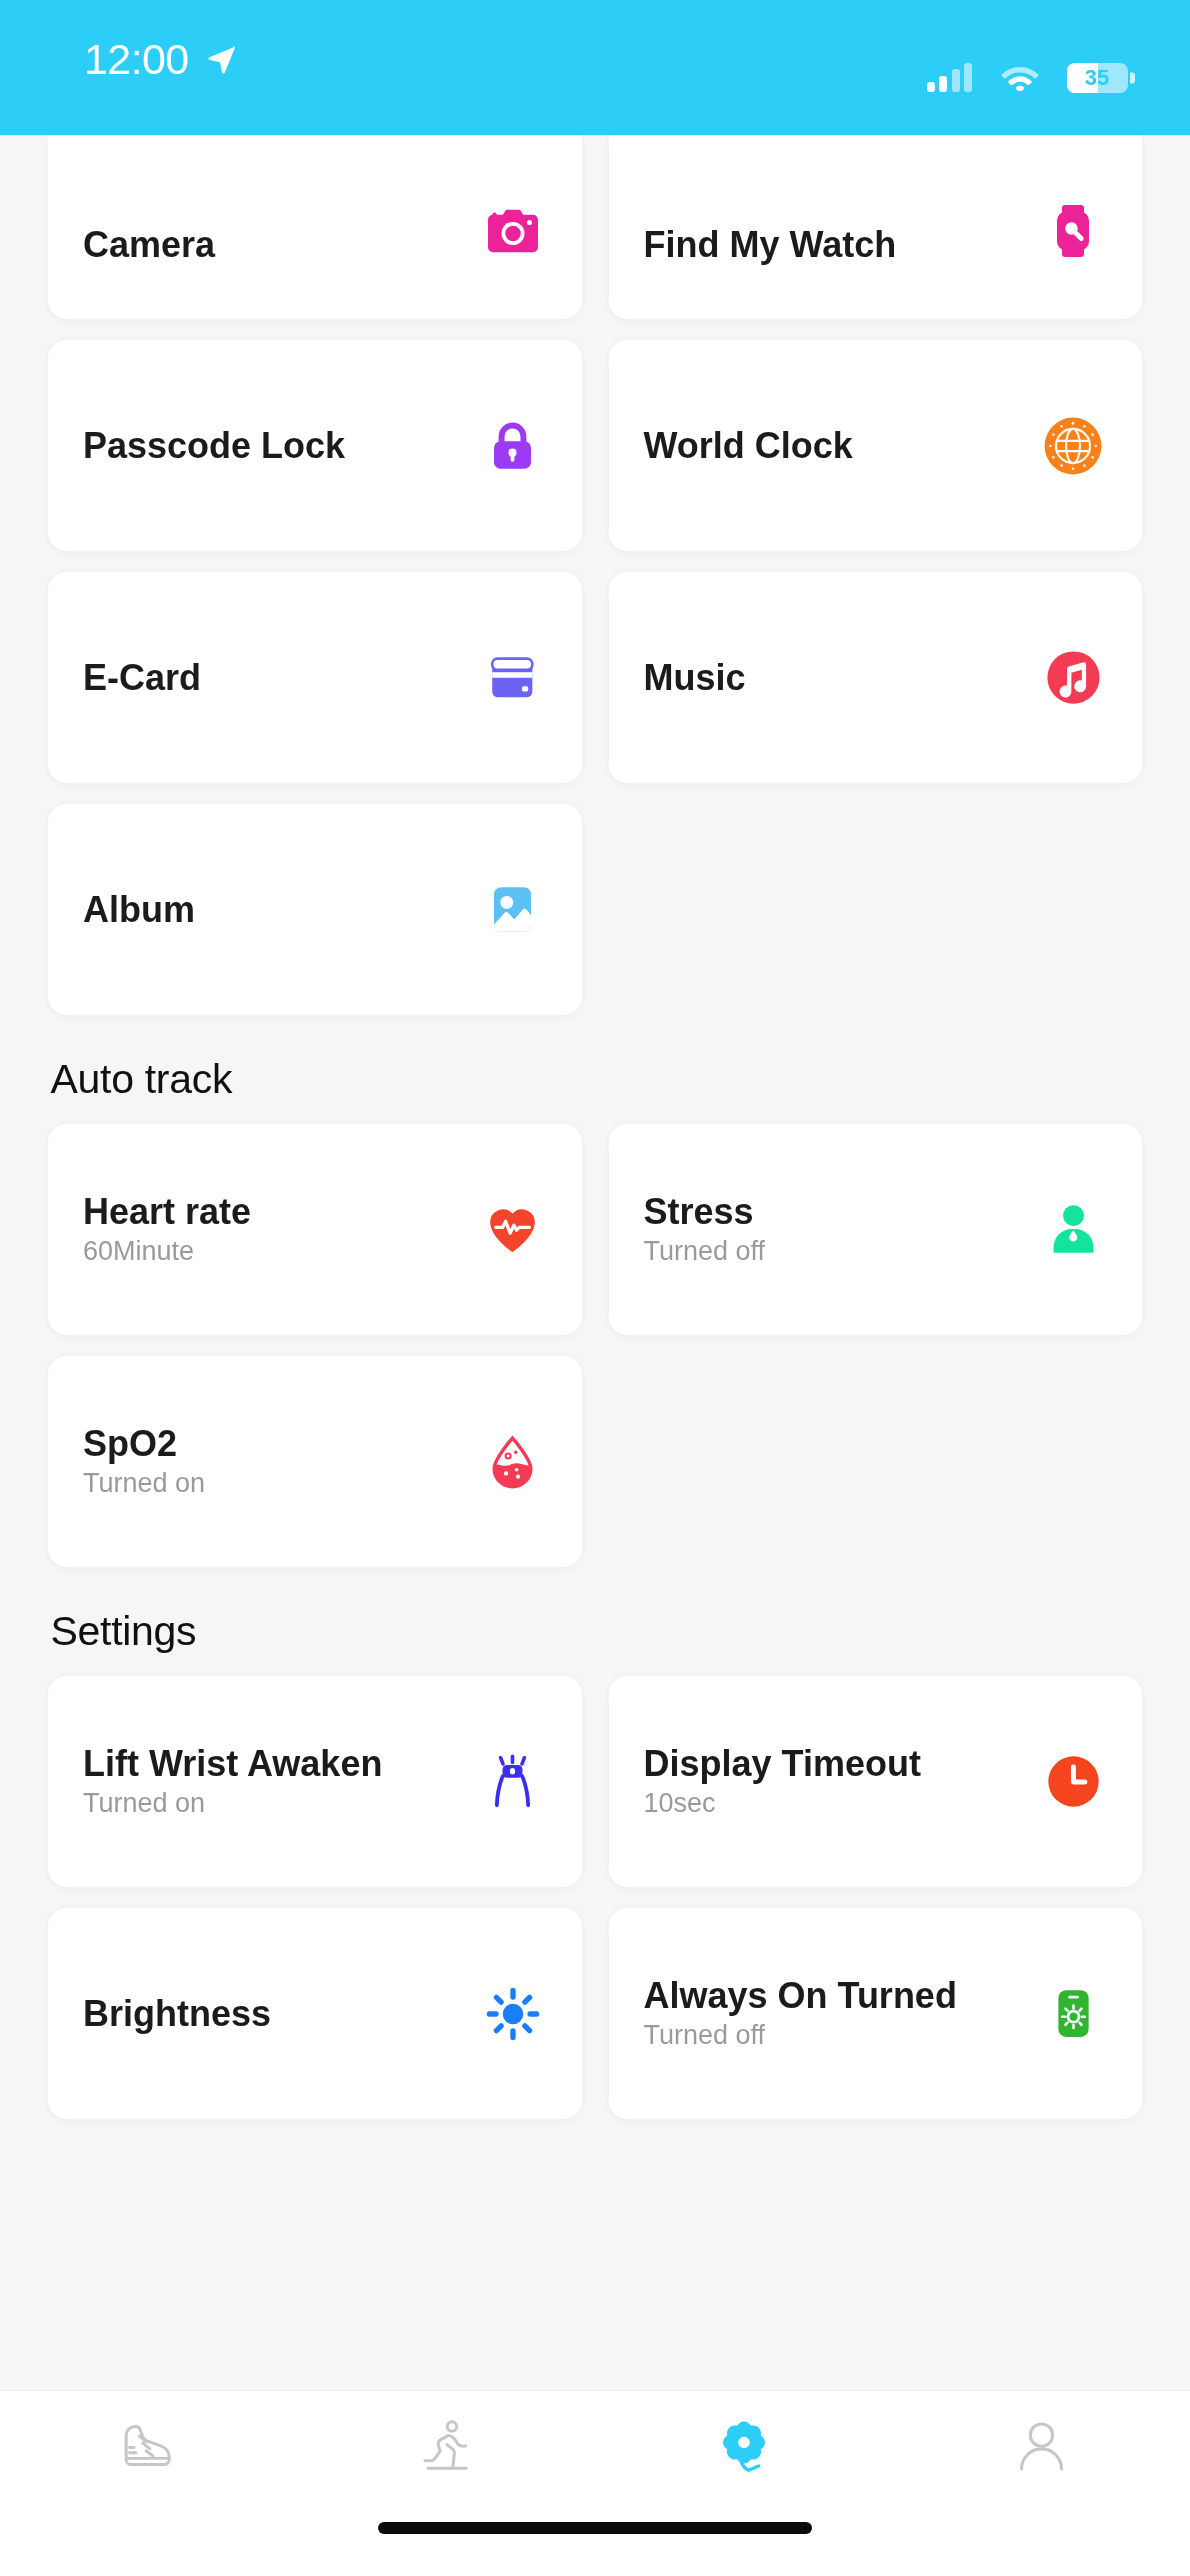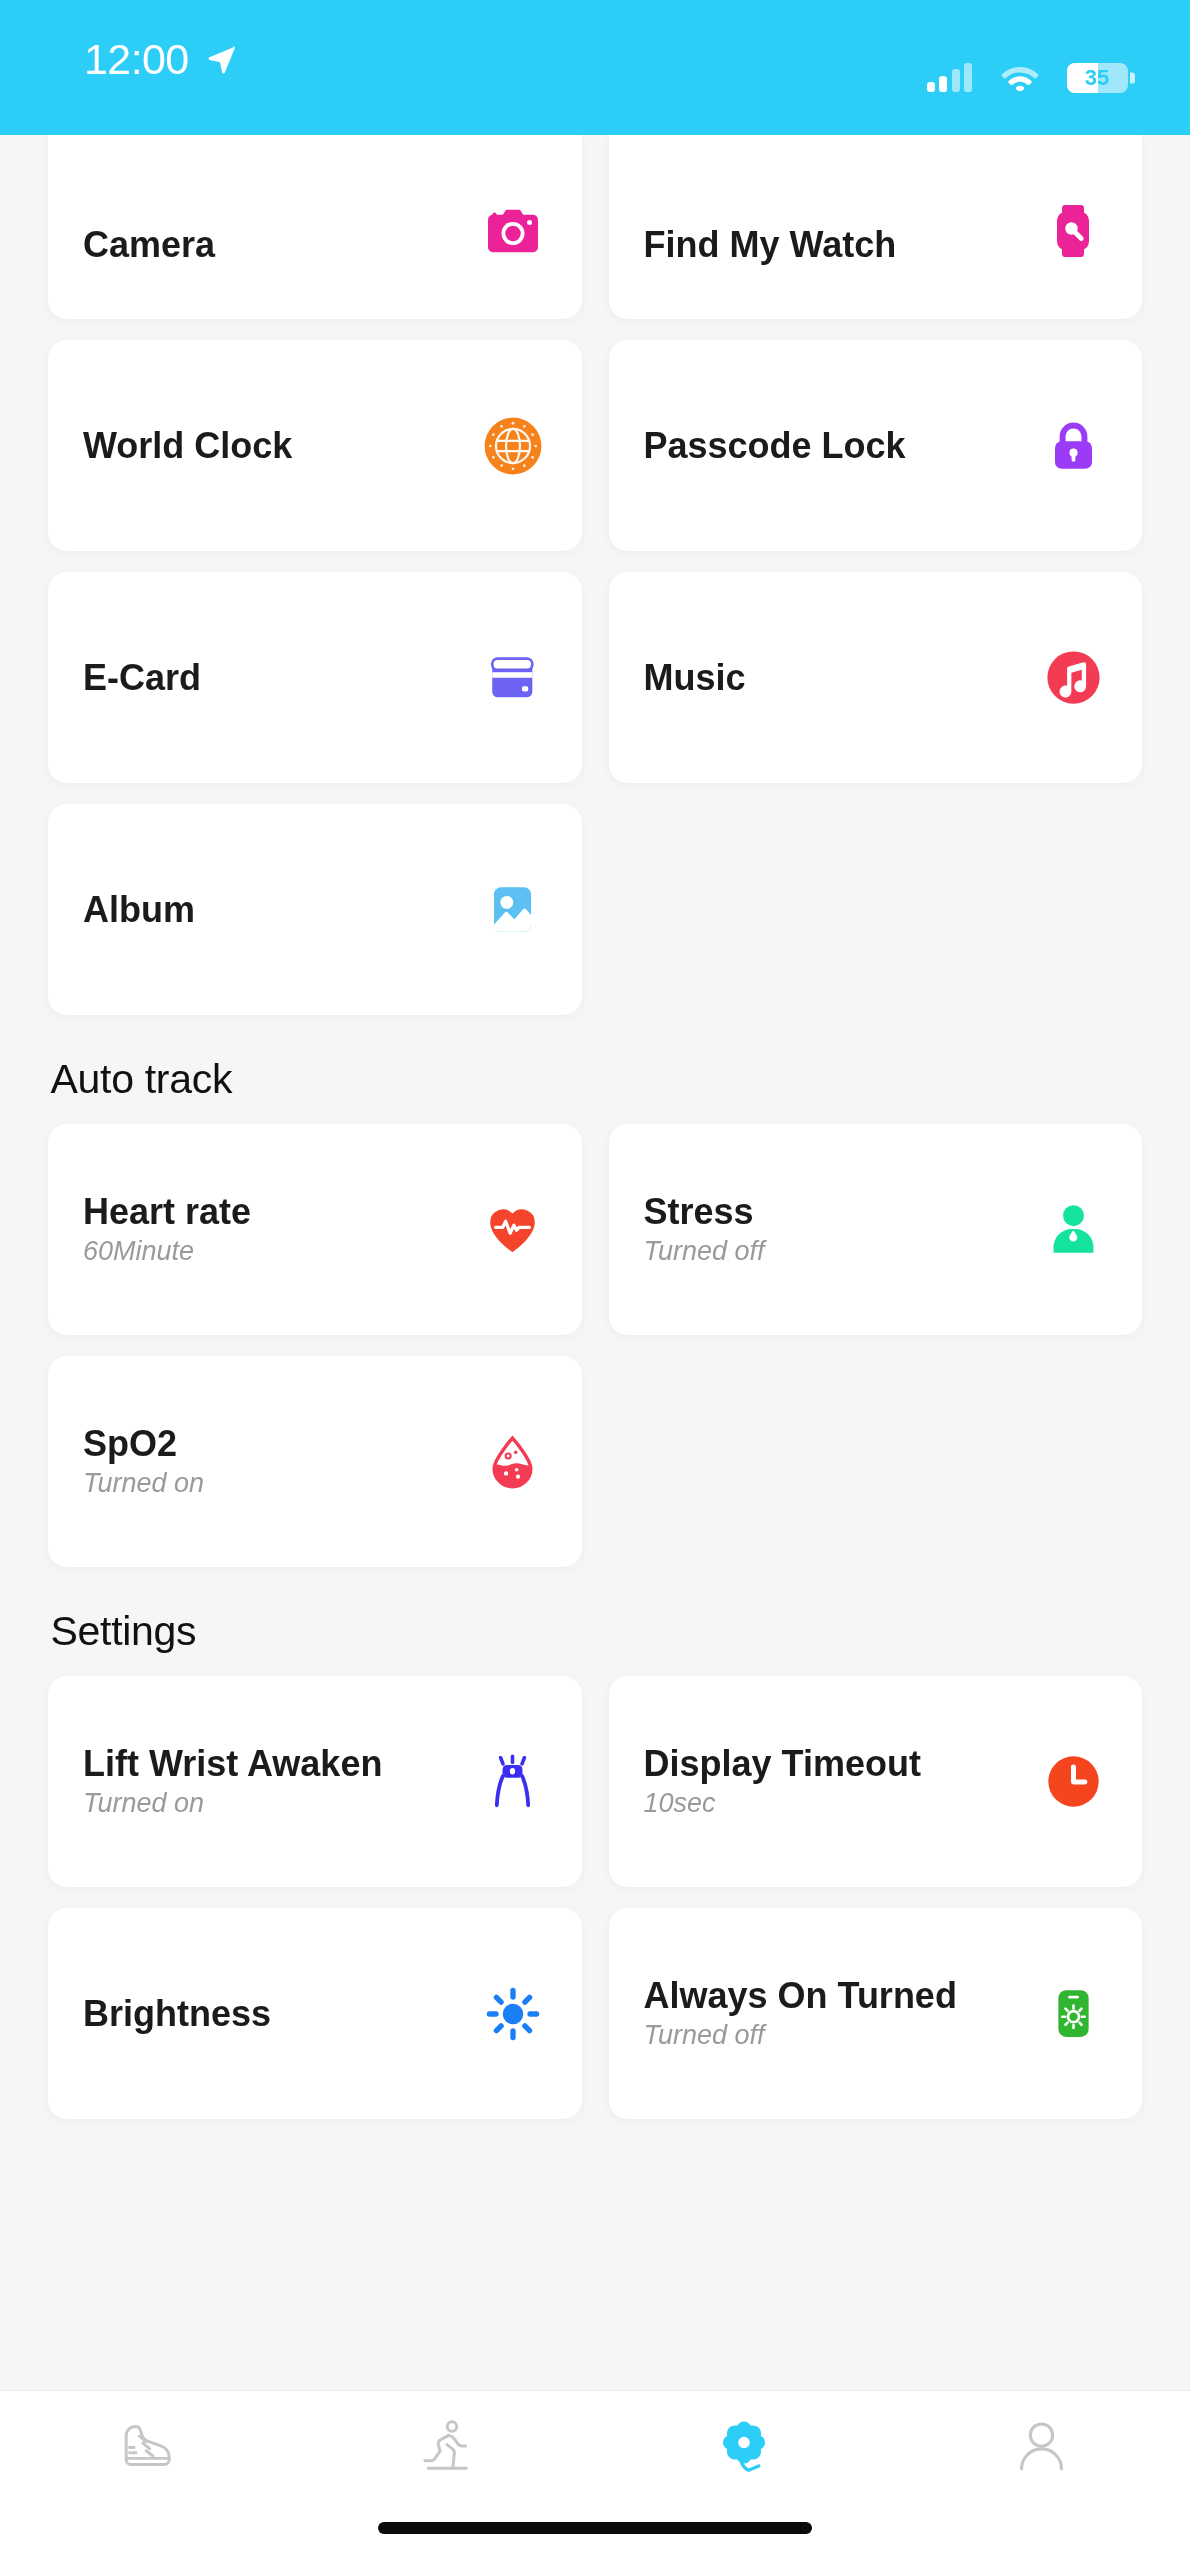--- a/index.html
+++ b/index.html
@@ -150,21 +150,20 @@
     color: #1b1b1d;
     line-height: 1.05;
     white-space: nowrap;
   }
   .card-sub {
     font-size: 27px;
     font-weight: 400;
     color: #9a9a9e;
     line-height: 1.05;
     white-space: nowrap;
-    font-style: italic;
   }
   .card-icon {
     flex: 0 0 auto;
     width: 66px;
     height: 66px;
     display: flex;
     align-items: center;
     justify-content: center;
   }
 
@@ -279,20 +278,34 @@
         <div class="card-text">
           <div class="card-title">Find My Watch</div>
         </div>
         <div class="card-icon">
           <svg width="60" height="60" viewBox="0 0 24 24">
             <rect x="7.6" y="1.6" width="8.8" height="4" rx="1.2" fill="#ec2398"></rect>
             <rect x="7.6" y="18.4" width="8.8" height="4" rx="1.2" fill="#ec2398"></rect>
             <rect x="5.6" y="4.2" width="12.8" height="15.6" rx="3.6" fill="#ec2398"></rect>
             <circle cx="11.4" cy="11" r="2.5" fill="#ffffff"></circle>
             <path d="M13.1 12.8 15.3 15" stroke="#ffffff" stroke-width="1.9" stroke-linecap="round"></path>
+          </svg>
+        </div>
+      </div>
+
+      <div class="card">
+        <div class="card-text">
+          <div class="card-title">Passcode Lock</div>
+        </div>
+        <div class="card-icon">
+          <svg width="57" height="57" viewBox="0 0 24 24">
+            <path d="M7.4 10.6V8.2a4.6 4.6 0 0 1 9.2 0v2.4" fill="none" stroke="#9b3bf5" stroke-width="2.5" stroke-linecap="round"></path>
+            <rect x="4.2" y="10.2" width="15.6" height="11.6" rx="2.8" fill="#9b3bf5"></rect>
+            <circle cx="12" cy="15" r="1.7" fill="#ffffff"></circle>
+            <rect x="11.2" y="15.4" width="1.6" height="3.4" rx=".8" fill="#ffffff"></rect>
           </svg>
         </div>
       </div>
 
       <div class="card">
         <div class="card-text">
           <div class="card-title">World Clock</div>
         </div>
         <div class="card-icon">
           <svg width="62" height="62" viewBox="0 0 24 24">
@@ -315,34 +328,20 @@
                 <circle cx="3.2" cy="12" r=".5"></circle>
               <circle cx="4.4" cy="7.6" r=".5"></circle>
                 <circle cx="7.6" cy="4.4" r=".5"></circle>
             </g>
           </svg>
         </div>
       </div>
 
       <div class="card">
         <div class="card-text">
-          <div class="card-title">Passcode Lock</div>
-        </div>
-        <div class="card-icon">
-          <svg width="57" height="57" viewBox="0 0 24 24">
-            <path d="M7.4 10.6V8.2a4.6 4.6 0 0 1 9.2 0v2.4" fill="none" stroke="#9b3bf5" stroke-width="2.5" stroke-linecap="round"></path>
-            <rect x="4.2" y="10.2" width="15.6" height="11.6" rx="2.8" fill="#9b3bf5"></rect>
-            <circle cx="12" cy="15" r="1.7" fill="#ffffff"></circle>
-            <rect x="11.2" y="15.4" width="1.6" height="3.4" rx=".8" fill="#ffffff"></rect>
-          </svg>
-        </div>
-      </div>
-
-      <div class="card">
-        <div class="card-text">
           <div class="card-title">E-Card</div>
         </div>
         <div class="card-icon">
           <svg width="58" height="58" viewBox="0 0 24 24">
             <rect x="3.4" y="4" width="16.6" height="16" rx="2.4" fill="#6c63f2"></rect>
             <rect x="3.4" y="4" width="16.6" height="4.6" rx="2.2" fill="#ffffff"></rect>
             <rect x="3.4" y="4" width="16.6" height="4.6" rx="2.2" fill="none" stroke="#6c63f2" stroke-width="1.1"></rect>
             <rect x="3.4" y="9.6" width="16.6" height="2.3" fill="#ffffff"></rect>
             <rect x="15.7" y="15.4" width="2.6" height="2.2" rx=".7" fill="#ffffff"></rect>
           </svg>

